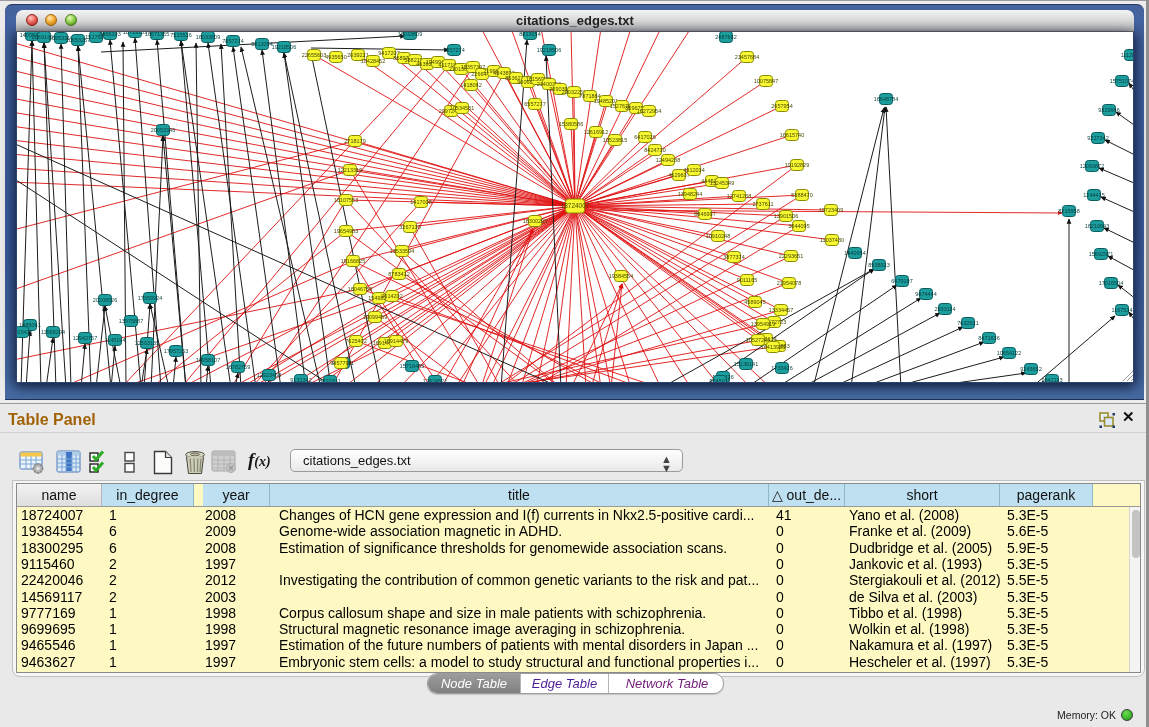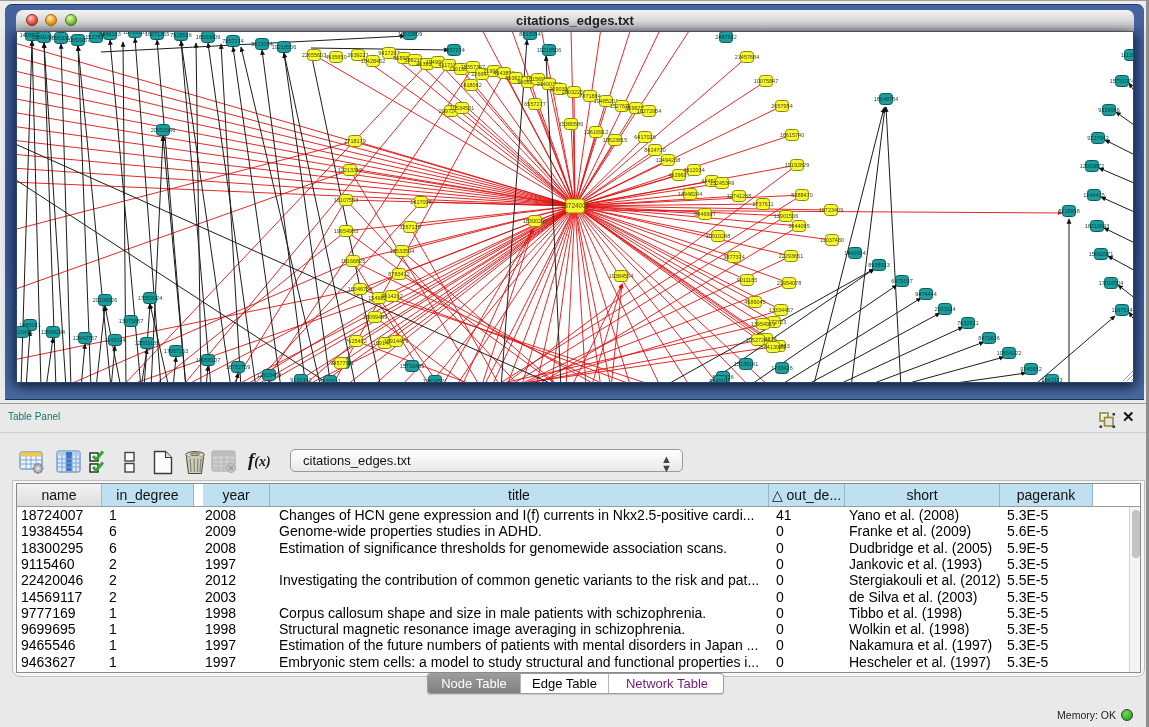--- a/index.html
+++ b/index.html
@@ -11,33 +11,33 @@
 #titlebar { left:16px; top:10px; width:1118px; height:22px;
   background:linear-gradient(180deg,#f4f4f4,#d6d6d6 55%,#b9b9b9);
   border-radius:7px 7px 0 0; border-bottom:1px solid #777; }
 #title { left:0; top:3px; width:1118px; text-align:center; font-size:13px; font-weight:bold; color:#222; }
 .tl { width:12px; height:12px; border-radius:50%; top:4px; }
 #canvas { left:16px; top:32px; width:1118px; height:351px; background:#fff; overflow:hidden;
   border-left:1px solid #2c4470; border-right:1px solid #2c4470; border-bottom:1px solid #2c4470;
   box-shadow:0 5px 10px rgba(8,16,40,.55), 5px 0 10px rgba(8,16,40,.35), -5px 0 10px rgba(8,16,40,.35); }
 
 #panel { left:0; top:403px; width:1149px; height:324px; background:#e9e9e9; border-top:1px solid #9a9a9a; }
-#ptitle { left:8px; top:7px; font-size:10px; color:#0f766e; }
+#ptitle { left:8px; top:7px; font-size:16px; color:#a16207;font-weight:bold; }
 #toolbar { left:0; top:28px; width:1149px; height:53px; border-top:1px solid #d0d0d0; }
 #combo { left:290px; top:449px; width:393px; height:23px; background:linear-gradient(#ffffff,#e9e9e9);
   border:1px solid #9a9a9a; border-radius:5px; font-size:13px; color:#111; line-height:21px; padding-left:12px; }
 #tblouter { left:12px; top:480px; width:1133px; height:197px; background:#f6f6f6; border:1px solid #c0c0c0; border-radius:0 0 8px 8px; }
-#tbl { left:16px; top:483px; width:1125px; height:190px; background:#ffffff; border:1px solid #8a8a8a; overflow:hidden; }
+#tbl { left:16px; top:483px; width:1125px; height:190px; background:#fef9c3; border:1px solid #8a8a8a; overflow:hidden; }
 .th { position:absolute; top:0; height:22px; background:#bfe0f0; border-right:1px solid #8fb6c9;
   text-align:center; font-size:14px; color:#111; line-height:23px; }
 .tr { position:absolute; left:0; width:1120px; height:16px; font-size:14px; color:#000; line-height:16px; }
 .tr span { position:absolute; top:0; white-space:nowrap; overflow:hidden; }
 
 #tabs { left:427px; top:673px; width:297px; height:21px; background:#fff; border:1px solid #9e9e9e;
-  border-radius:3px; overflow:hidden; box-shadow:0 1px 1px rgba(0,0,0,0.15); }
+  border-radius:10px; overflow:hidden; box-shadow:0 1px 1px rgba(0,0,0,0.15);font-style:italic; }
 .seg { position:absolute; top:0; height:21px; font-size:13px; text-align:center; line-height:20px; }
 
 #mem { right:33px; top:709px; font-size:10.5px; color:#222; }
 #light { left:1121px; top:709px; width:12px; height:12px; border-radius:50%;
   background:radial-gradient(circle at 40% 32%, #6fd94f, #3cbb2e 55%, #2e9a22 85%, #27851d);
   border:1px solid #3a3a3a; }
 .icon { position:absolute; top:450px; }
 </style></head>
 <body>
 <div class="abs" style="left:0;top:0;width:1149px;height:1px;background:#9b9b9b"></div>
@@ -684,21 +684,21 @@
         <span style="left:204px">2008</span>
         <span style="left:278px;width:489px">Changes of HCN gene expression and I(f) currents in Nkx2.5-positive cardi...</span>
         <span style="left:775px">41</span>
         <span style="left:848px">Yano et al. (2008)</span>
         <span style="left:1006px">5.3E-5</span>
       </div>
 <div class="tr" style="top:522.3px">
         <span style="left:20px">19384554</span>
         <span style="left:108px">6</span>
         <span style="left:204px">2009</span>
-        <span style="left:278px;width:489px">Genome-wide properties studies in ADHD.</span>
+        <span style="left:278px;width:489px">Genome-wide association magnetic in ADHD.</span>
         <span style="left:775px">0</span>
         <span style="left:848px">Franke et al. (2009)</span>
         <span style="left:1006px">5.6E-5</span>
       </div>
 <div class="tr" style="top:538.5999999999999px">
         <span style="left:20px">18300295</span>
         <span style="left:108px">6</span>
         <span style="left:204px">2008</span>
         <span style="left:278px;width:489px">Estimation of significance thresholds for genomewide association scans.</span>
         <span style="left:775px">0</span>
@@ -763,17 +763,17 @@
         <span style="left:204px">1997</span>
         <span style="left:278px;width:489px">Embryonic stem cells: a model to study structural and functional properties i...</span>
         <span style="left:775px">0</span>
         <span style="left:848px">Hescheler et al. (1997)</span>
         <span style="left:1006px">5.3E-5</span>
       </div>
   </div>
 </div>
 <div class="abs" id="tabs">
   <div class="seg" style="left:0;width:92px;background:linear-gradient(#9c9c9c,#7d7d7d);color:#fff">Node Table</div>
-  <div class="seg" style="left:92px;width:88px;border-left:1px solid #b5b5b5;color:#000000">Edge Table</div>
+  <div class="seg" style="left:92px;width:88px;border-left:1px solid #b5b5b5;color:#4c1d95">Edge Table</div>
   <div class="seg" style="left:180px;width:117px;border-left:1px solid #b5b5b5;color:#701a75">Network Table</div>
 </div>
 <div class="abs" id="mem">Memory: OK</div>
 <div class="abs" id="light"></div>
 
 </body></html>

